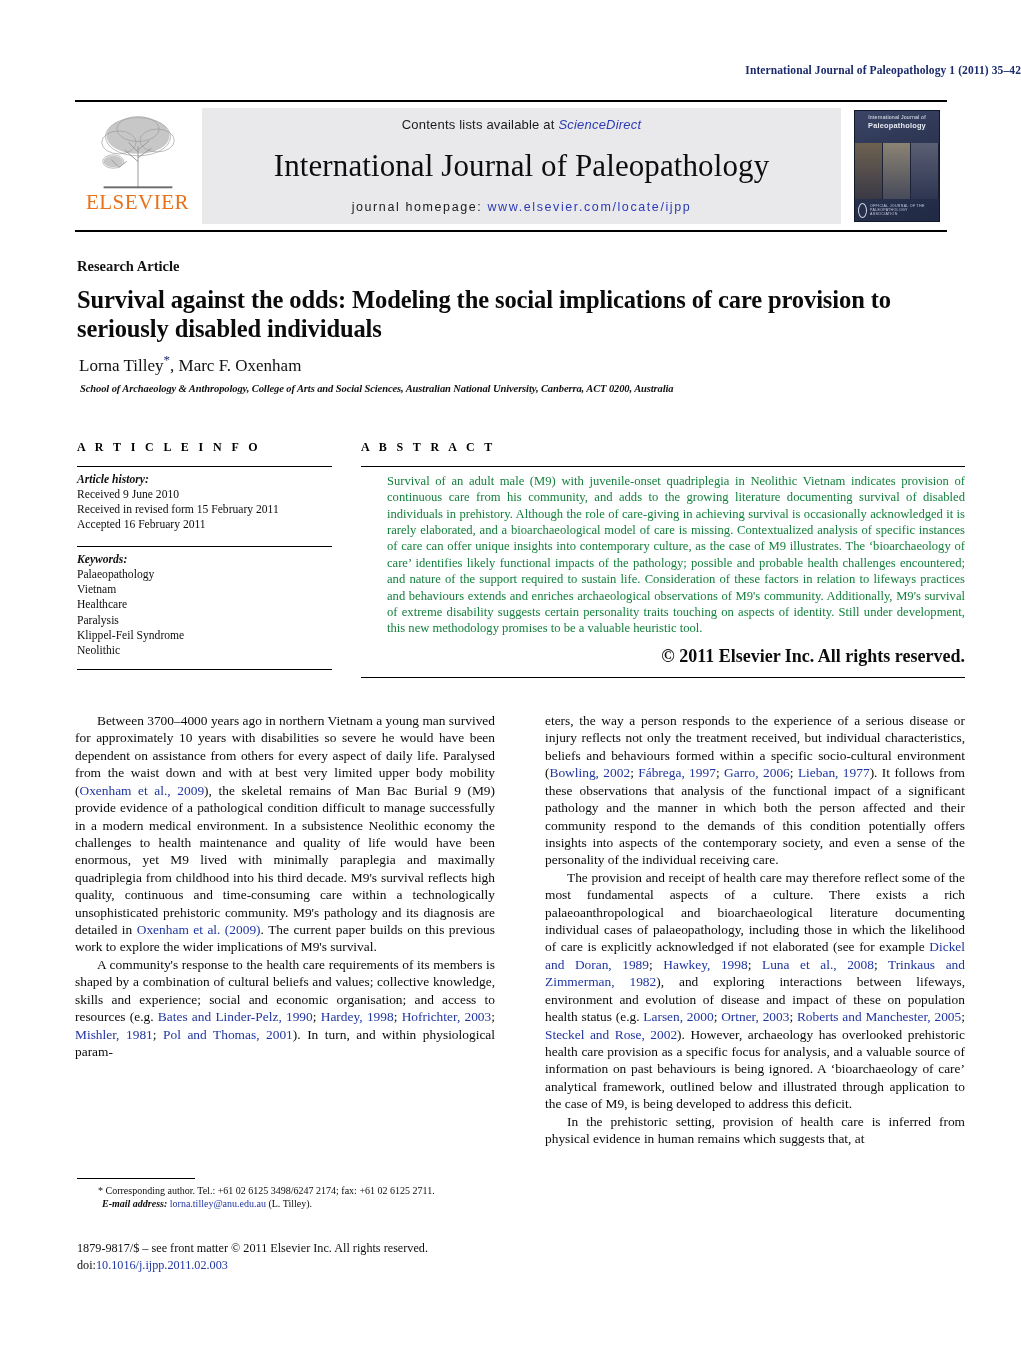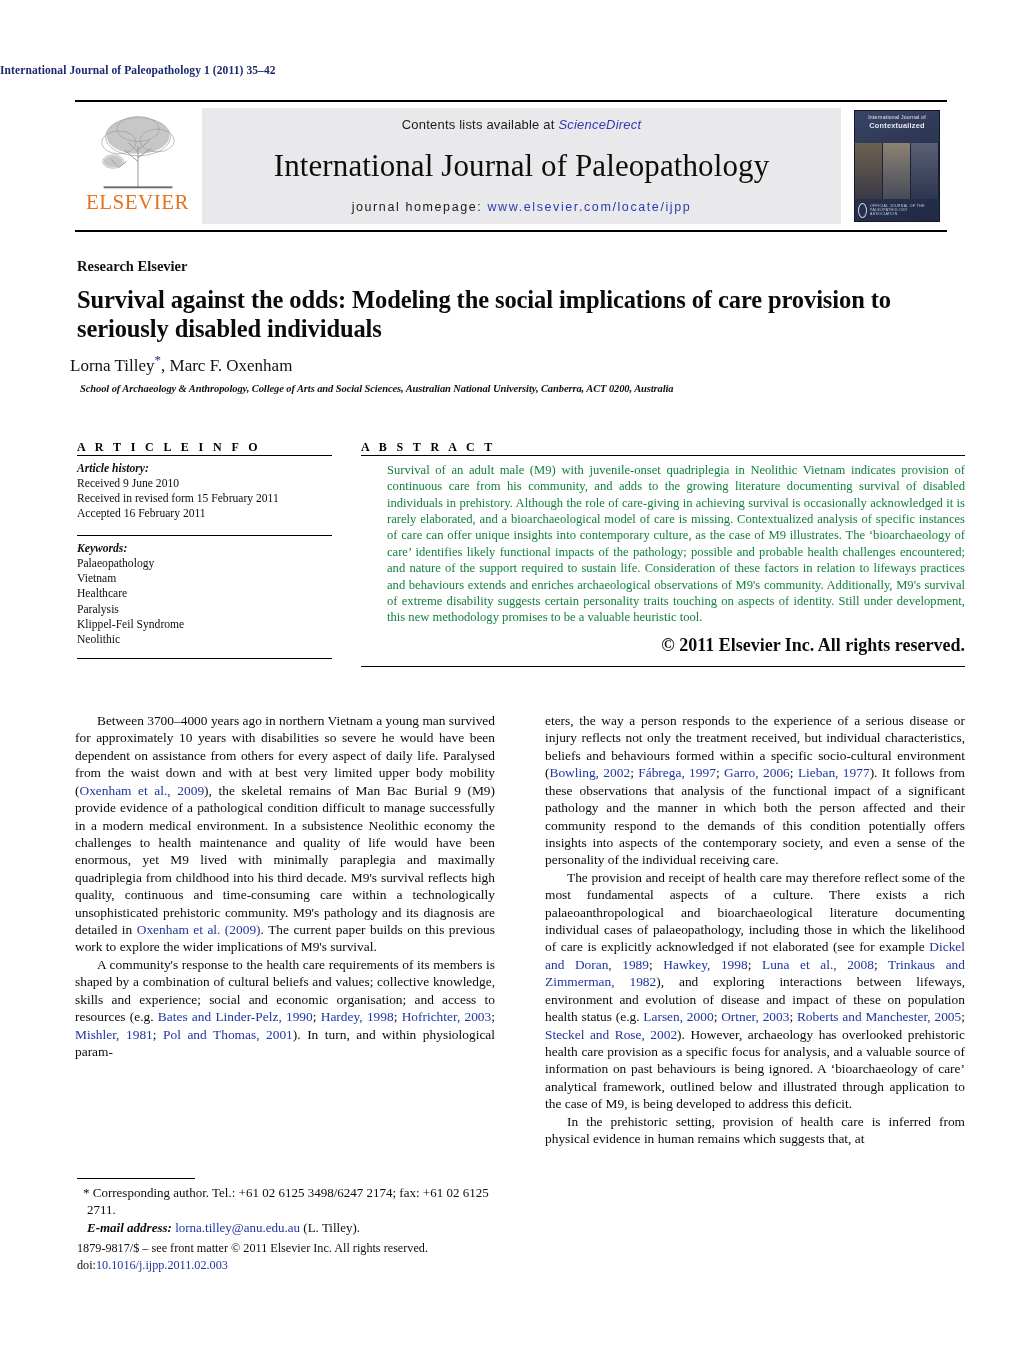--- a/index.html
+++ b/index.html
@@ -20,21 +20,21 @@
     left: 0; top: 0;
     width: 1021px;
     height: 1351px;
   }
 
   
   .running-head {
     position: absolute;
     left: 0; top: 64px;
     width: 1021px;
-    text-align: left;
+    text-align: right;
     font-size: 11.5px;
     font-weight: bold;
     color: #1a2a6c;
     letter-spacing: 0.1px;
   }
 
   
   .masthead {
     position: absolute;
     left: 75px; top: 100px;
@@ -178,21 +178,21 @@
     left: 77px; top: 285px;
     width: 870px;
     font-size: 24.5px;
     font-weight: bold;
     line-height: 1.20;
     color: #0b0b0b;
     letter-spacing: -0.1px;
   }
   .authors {
     position: absolute;
-    left: 70px; top: 352px;
+    left: 79px; top: 352px;
     width: 870px;
     font-size: 17px;
     color: #111;
   }
   .authors .star { color: #1a2a6c; font-size: 13px; vertical-align: super; }
   .affiliation {
     position: absolute;
     left: 80px; top: 383px;
     width: 880px;
     font-size: 10.5px;
@@ -218,20 +218,21 @@
     position: absolute;
     left: 286px; top: 0;
     width: 604px;
   }
   .sec-head {
     font-family: "Liberation Serif", serif;
     font-size: 12px;
     font-weight: bold;
     letter-spacing: 3.4px;
     color: #000;
+    margin-bottom: 11px;
   }
   .rule {
     border-top: 1.6px solid #000;
     width: 100%;
   }
   .rule-thin {
     border-top: 1.2px solid #000;
     width: 100%;
   }
   .info-body {
@@ -296,25 +297,26 @@
     position: absolute;
     left: 77px; top: 1178px;
     width: 420px;
   }
   .fn-rule {
     border-top: 1.2px solid #000;
     width: 118px;
     margin-bottom: 5px;
   }
   .fn-text {
-    font-size: 13px;
+    font-size: 10px;
     line-height: 1.34;
     color: #0d0d0d;
     padding-left: 10px;
     text-indent: -4px;
+    margin-left: 15px;
   }
   .fn-text .it { font-style: italic; font-weight: bold; }
   .fn-text .mail { color: #1f35a0; }
 
   .footer {
     position: absolute;
     left: 77px; top: 1240px;
     width: 520px;
     font-size: 12.2px;
     line-height: 1.36;
@@ -363,36 +365,36 @@
       <div class="homepage-line">
         <span>journal homepage:</span>
         <span class="url">www.elsevier.com/locate/ijpp</span>
       </div>
     </div>
 
     <div class="cover-block">
       <div class="cover">
         <div class="cover-top">
           <div class="cov-l1">International Journal of</div>
-          <div class="cov-l2">Contextualized</div>
+          <div class="cov-l2">Paleopathology</div>
         </div>
         <div class="cover-strip">
           <div class="cover-cell c1"></div>
           <div class="cover-cell c2"></div>
           <div class="cover-cell c3"></div>
         </div>
         <div class="cover-bottom">
           <div class="cover-seal"></div>
           <div class="cover-foot-text">OFFICIAL JOURNAL OF THE PALEOPATHOLOGY ASSOCIATION</div>
         </div>
       </div>
     </div>
   </div>
 
-  <div class="article-type">Research Elsevier</div>
+  <div class="article-type">Research Article</div>
   <div class="paper-title">Survival against the odds: Modeling the social implications of care provision to seriously disabled individuals</div>
   <div class="authors">
     <span>Lorna Tilley</span><span class="star">*</span><span>, Marc F. Oxenham</span>
   </div>
   <div class="affiliation">School of Archaeology &amp; Anthropology, College of Arts and Social Sciences, Australian National University, Canberra, ACT 0200, Australia</div>
 
   <div class="info-abs">
 
     <div class="col-info">
       <div class="sec-head">A R T I C L E   I N F O</div>

